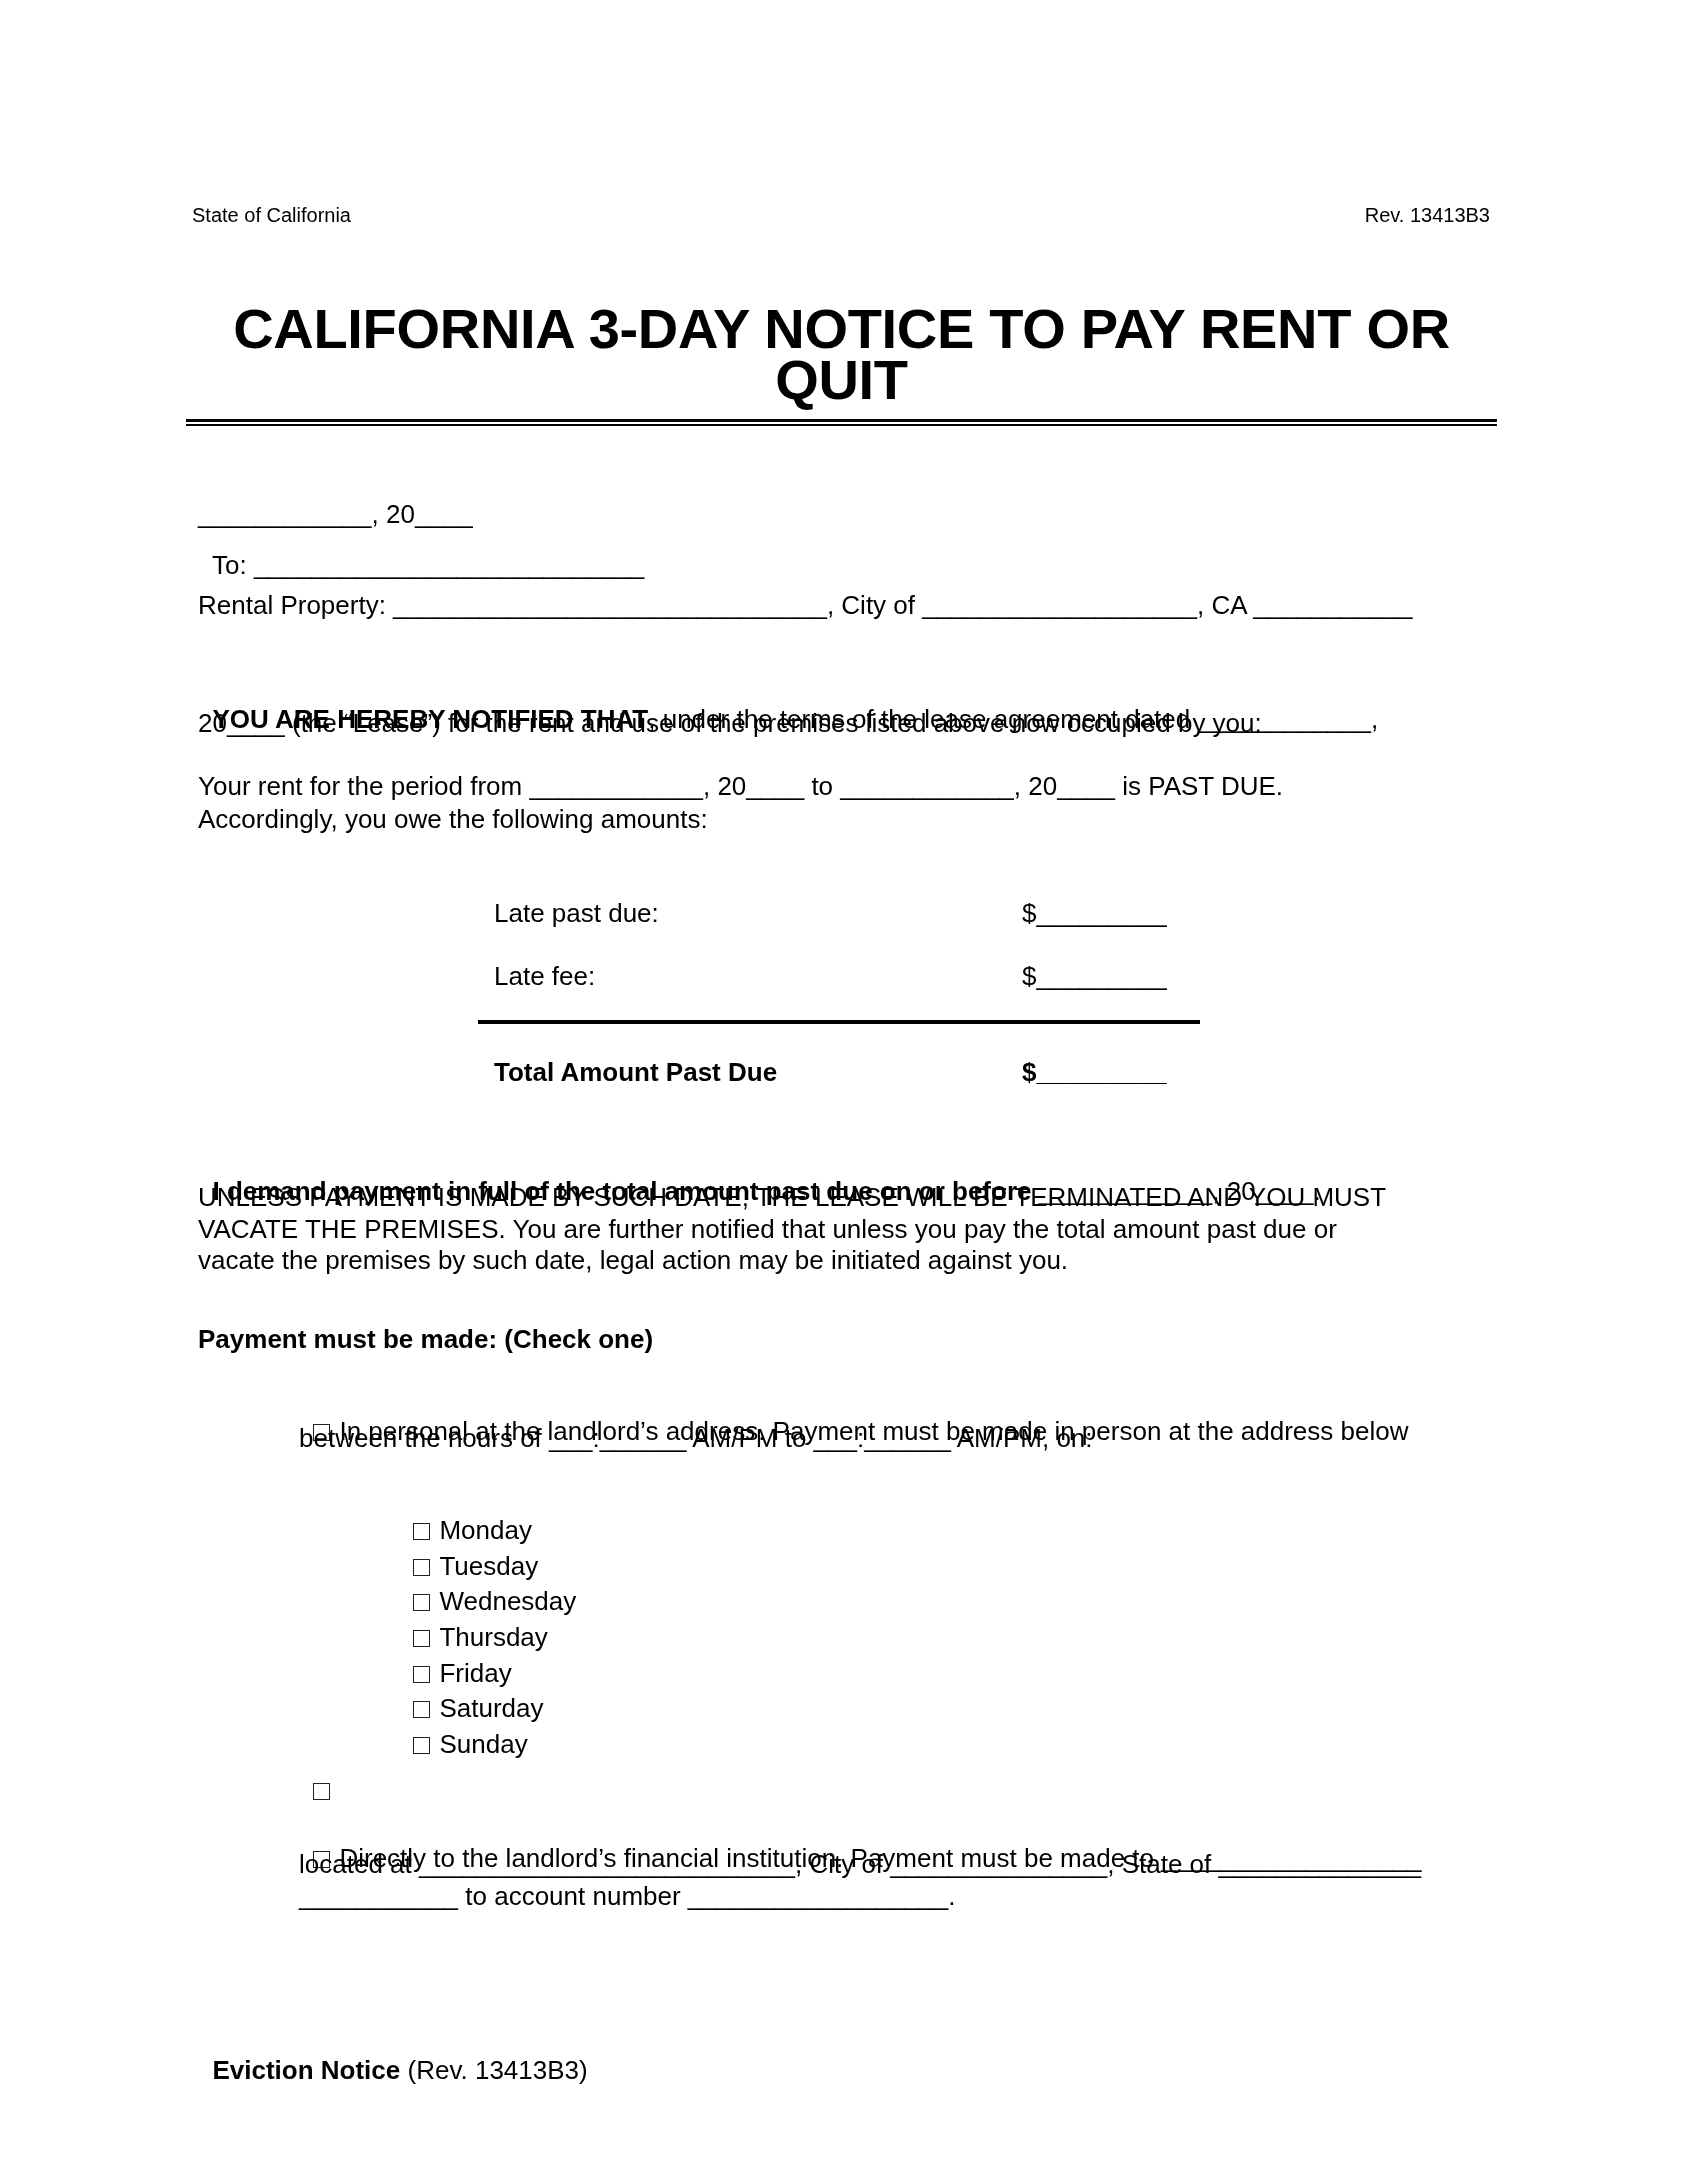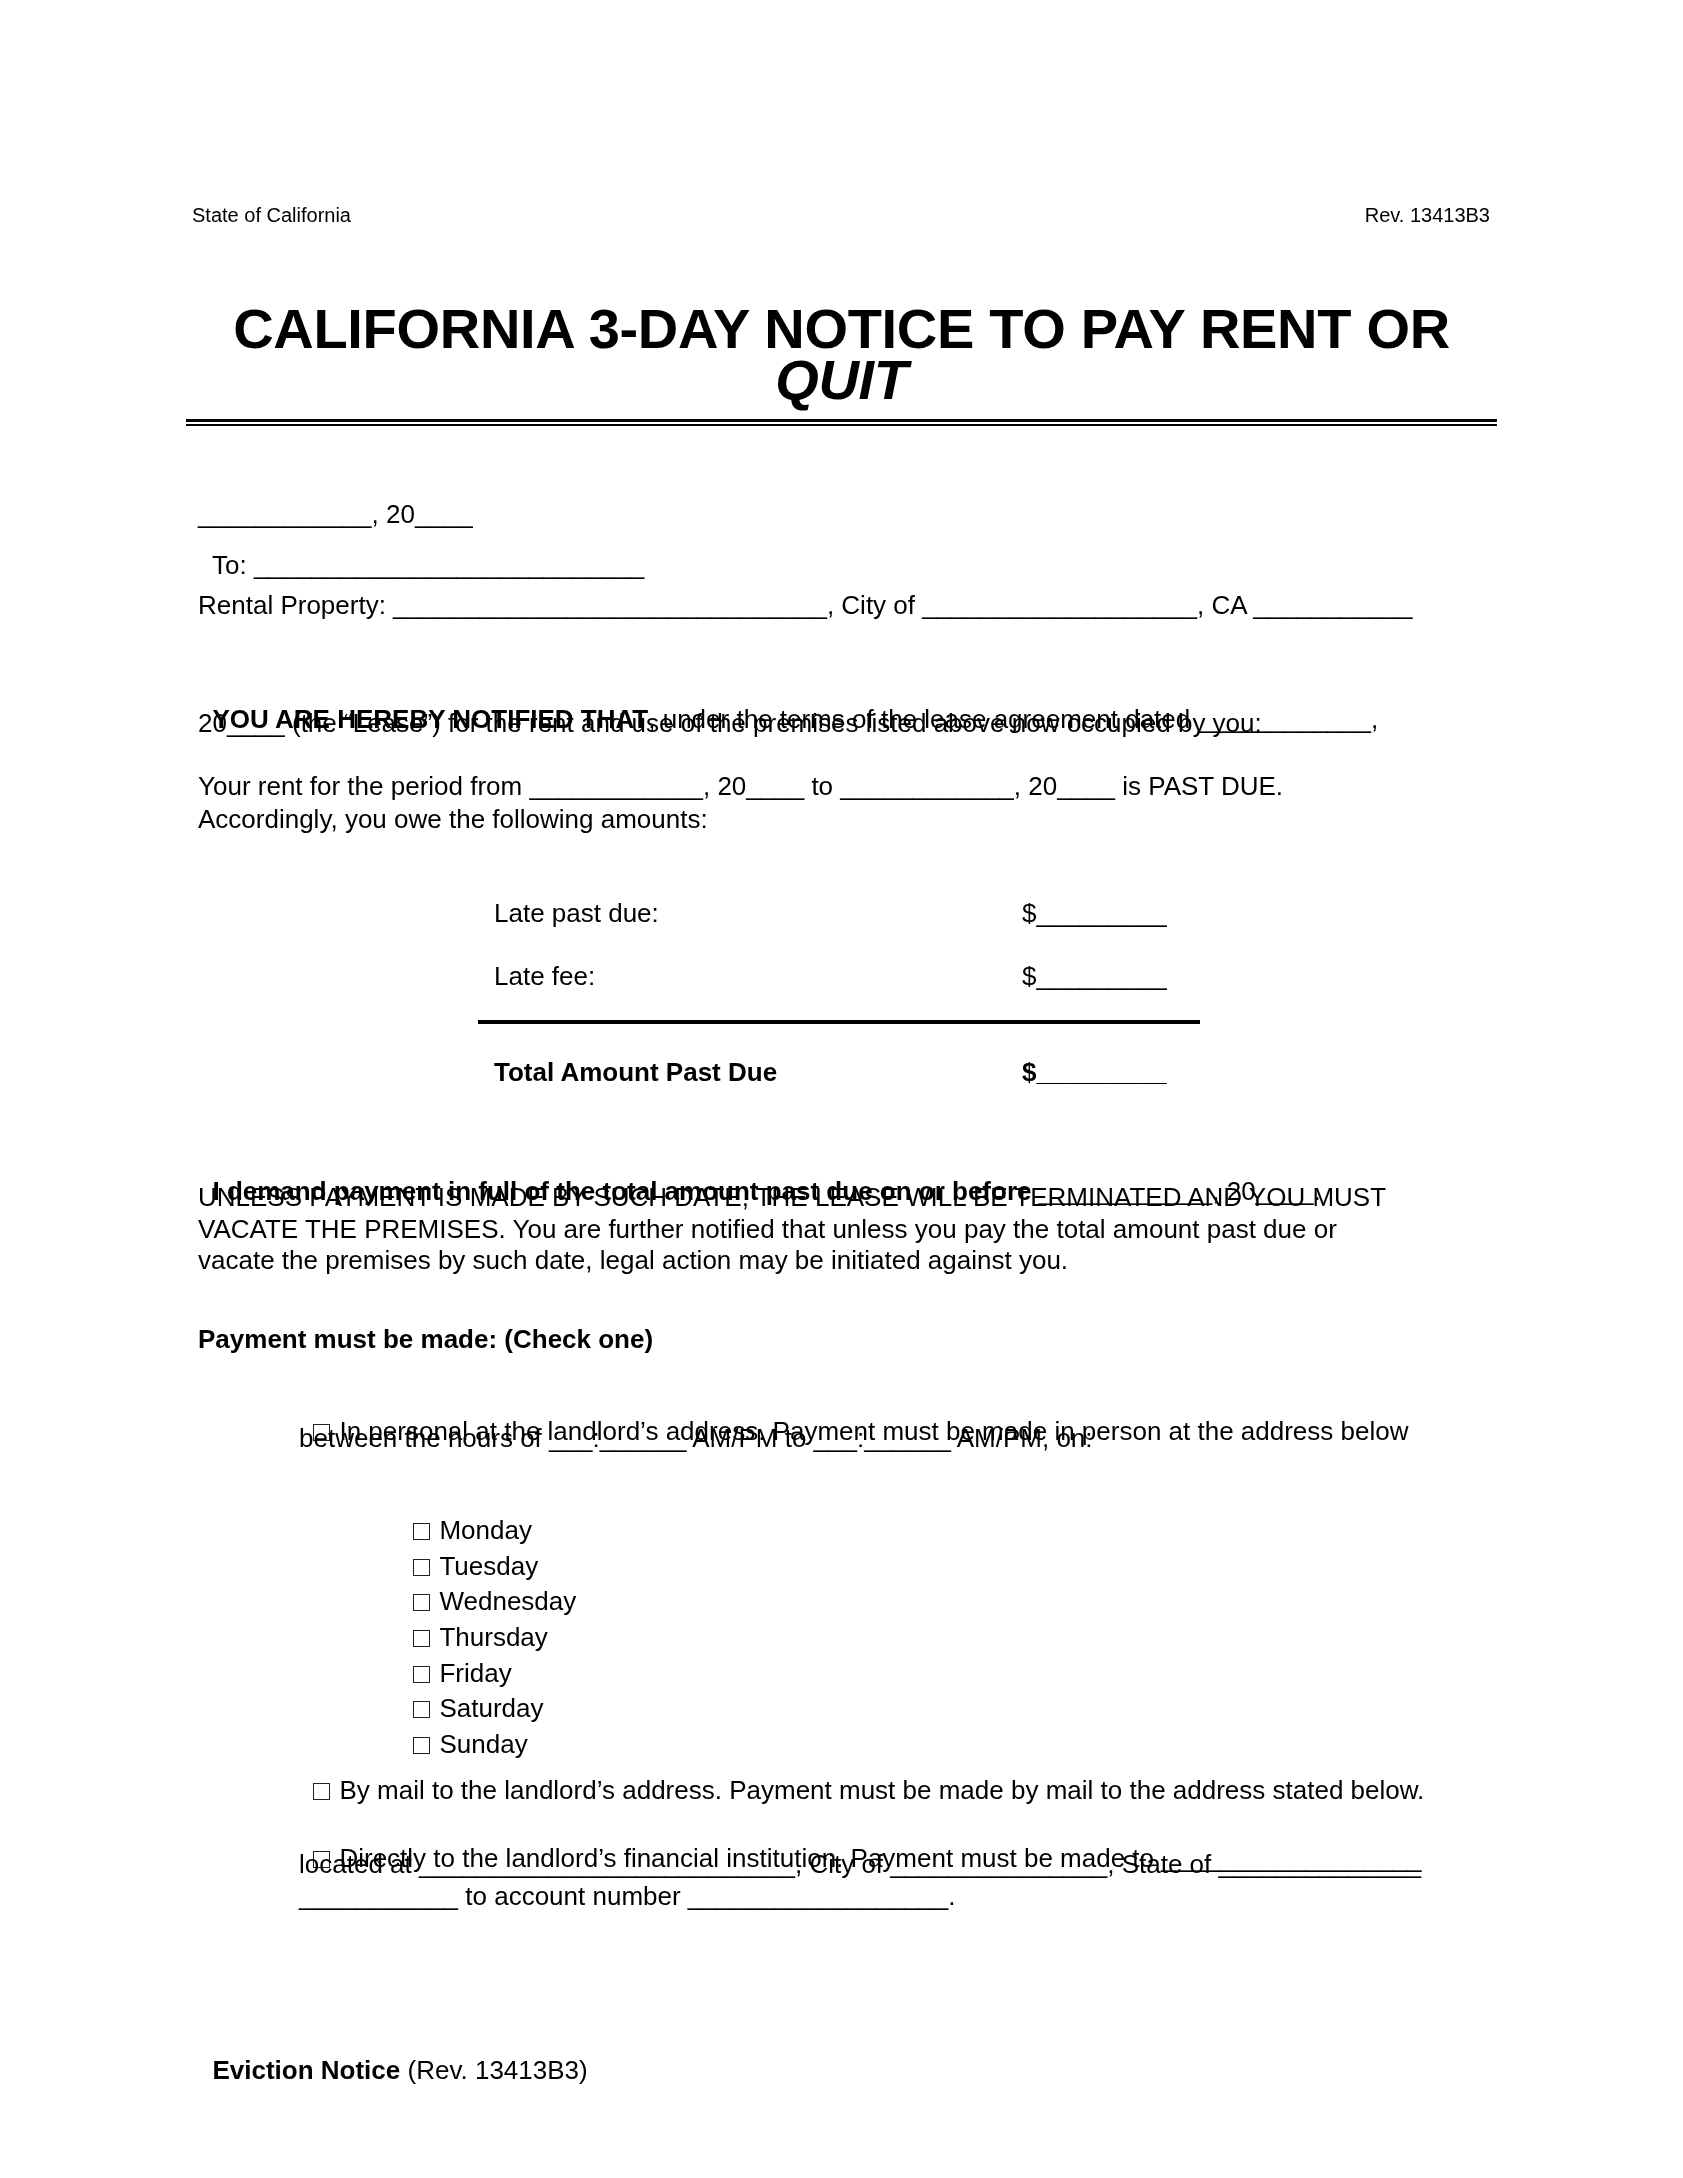--- a/index.html
+++ b/index.html
@@ -14,21 +14,21 @@
   .cb { display: inline-block; width: 17px; height: 17px; border: 1.5px solid #222;
         box-sizing: border-box; vertical-align: -1px; margin-right: 9px; }
 </style>
 </head>
 <body>
 
 <div class="ln hdr" style="left:192px; top:205px;">State of California</div>
 <div class="ln hdr" style="right:193px; top:205px;">Rev. 13413B3</div>
 
 <div class="title" style="top:301px;">CALIFORNIA 3-DAY NOTICE TO PAY RENT OR</div>
-<div class="title" style="top:352px;font-style:italic;">QUIT</div>
+<div class="title" style="top:352px;">QUIT</div>
 
 <div class="rule" style="left:186px; top:419px; width:1311px; height:3px;"></div>
 <div class="rule" style="left:186px; top:424px; width:1311px; height:2px;"></div>
 
 <div class="ln" style="left:198px; top:462px;margin-top:39px;">____________, 20____</div>
 <div class="ln" style="left:198px; top:526px;">
   <span>To:</span><span> ___________________________</span>
 </div>
 <div class="ln" style="left:198px; top:592px;">Rental Property: ______________________________, City of ___________________, CA ___________</div>
 
@@ -78,21 +78,21 @@
   <span class="cb"></span><span>Friday</span>
 </div>
 <div class="ln" style="left:399px; top:1669px;">
   <span class="cb"></span><span>Saturday</span>
 </div>
 <div class="ln" style="left:399px; top:1705px;">
   <span class="cb"></span><span>Sunday</span>
 </div>
 
 <div class="ln" style="left:299px; top:1751px;">
-  <span class="cb"></span><span>By mail to the landlord’s address. Payment must be made by mail to the address stated below.</span>
+  <span class="cb"></span>
 </div>
 
 <div class="ln" style="left:299px; top:1819px;">
   <span class="cb"></span><span>Directly to the landlord’s financial institution. Payment must be made to __________________</span>
 </div>
 <div class="ln" style="left:299px; top:1851px;">located at __________________________, City of _______________, State of ______________</div>
 <div class="ln" style="left:299px; top:1883px;">___________ to account number __________________.</div>
 
 <div class="ln" style="left:198px; top:2031px;">
   <span class="b">Eviction Notice</span><span> (Rev. 13413B3)</span>

